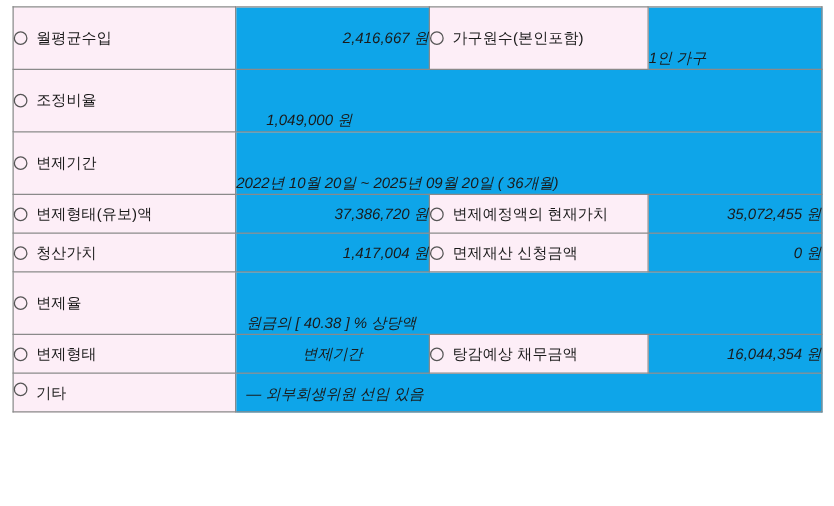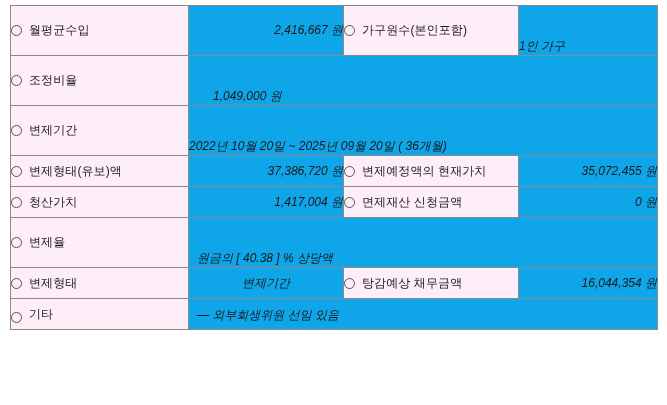--- a/index.html
+++ b/index.html
@@ -72,21 +72,21 @@
   .val-left {
     display: block;
     text-align: left;
     margin-top: 32px;
   }
   td.tall {
     height: 76px;
     vertical-align: middle;
   }
   td.tall .lbl-row {
-    align-items: flex-end;
+    align-items: flex-start;
   }
   .etc-value {
     display: block;
     padding-top: 2px;
   }
 </style>
 </head>
 <body>
 
 <div class="sheet">

